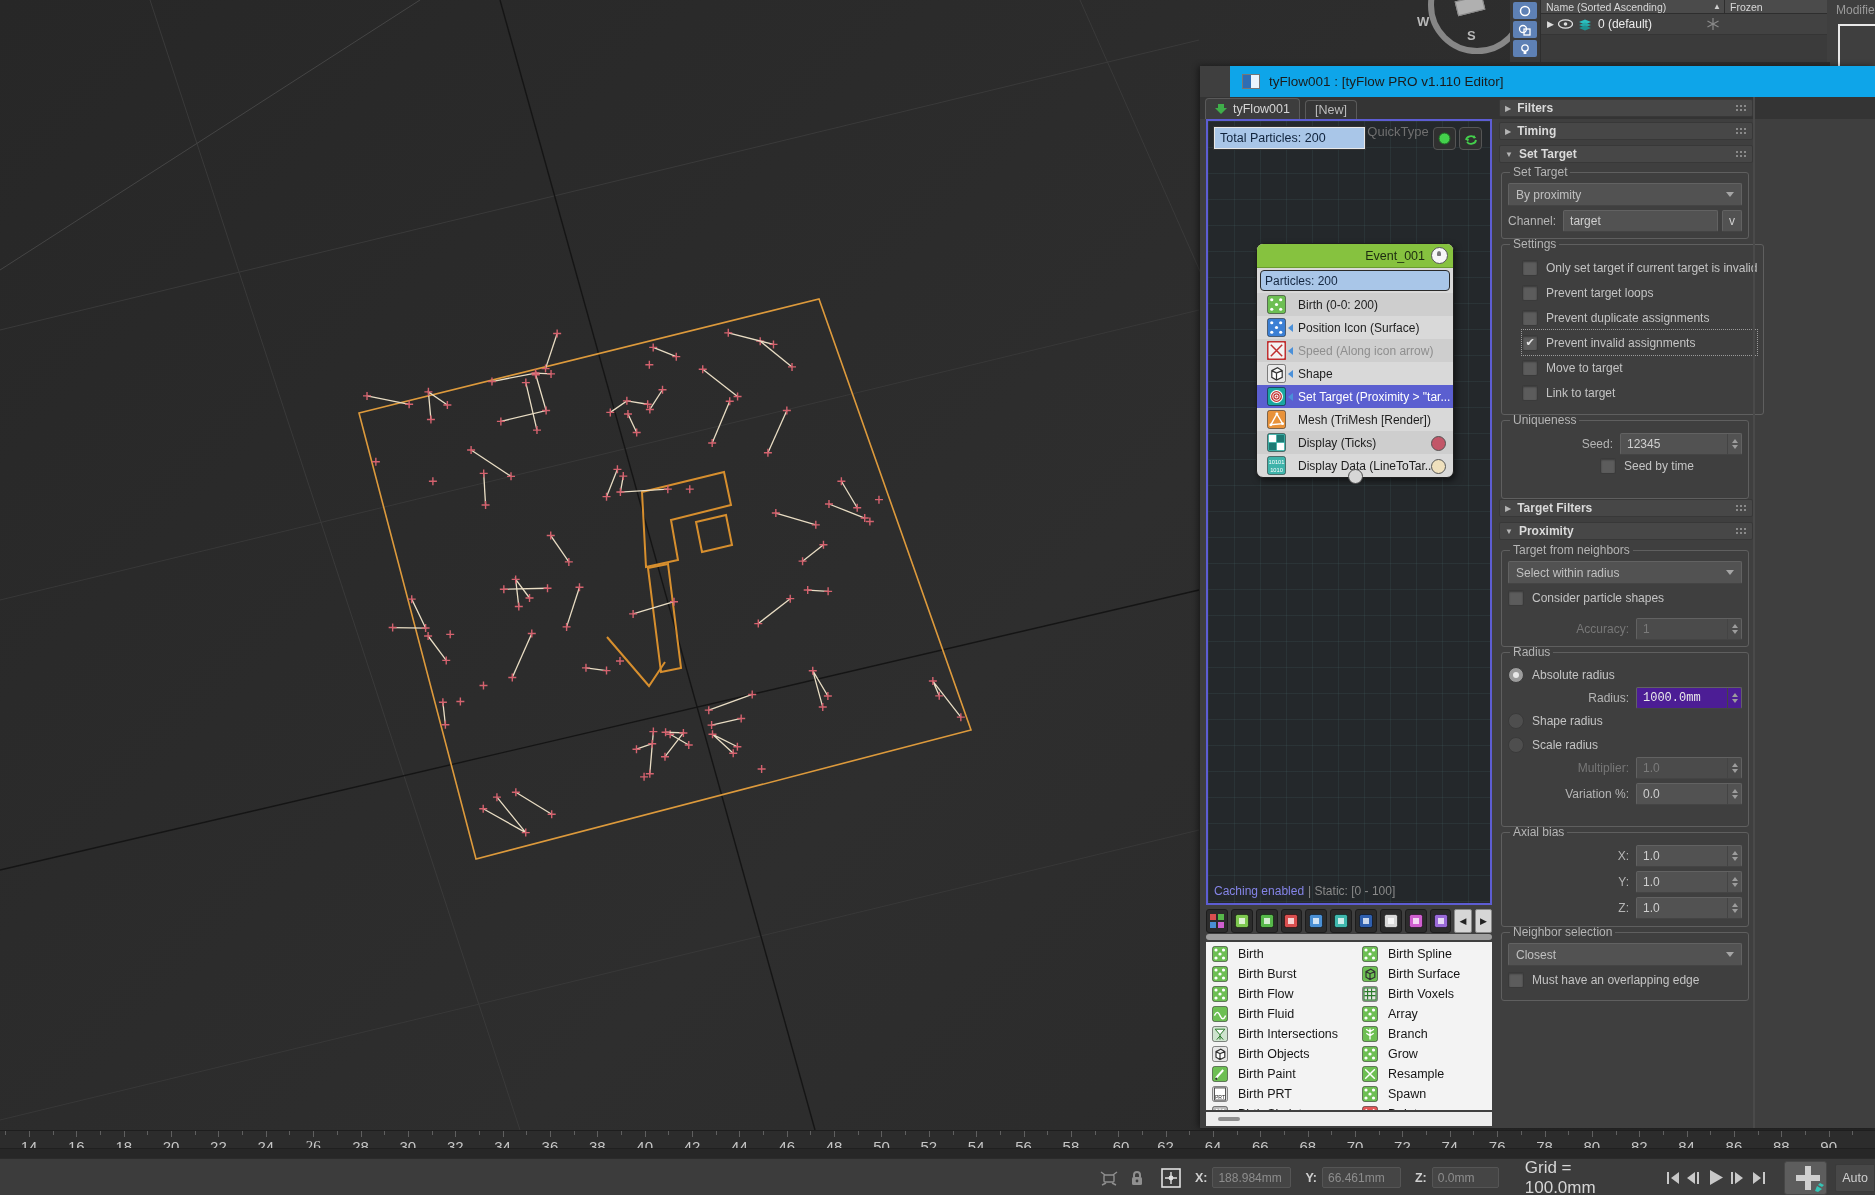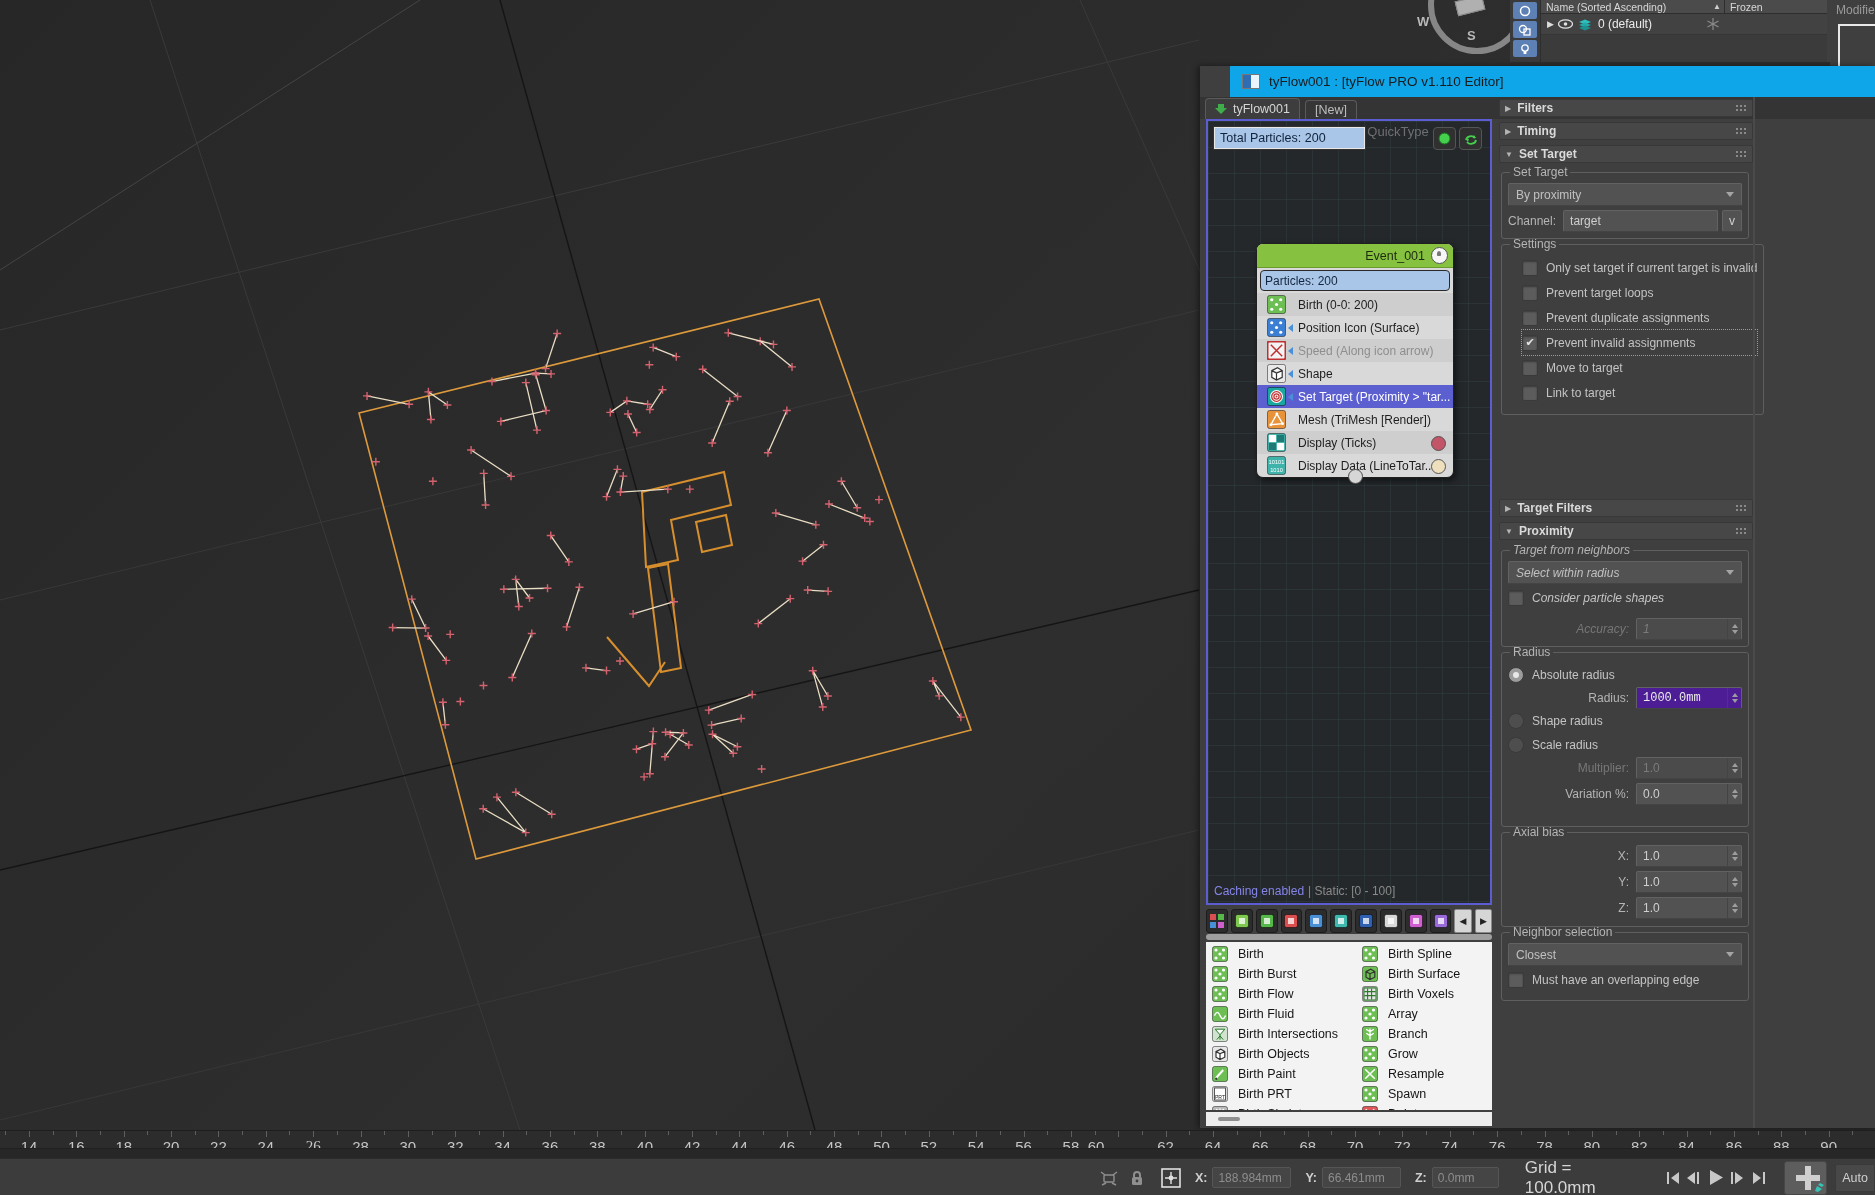--- a/index.html
+++ b/index.html
@@ -793,33 +793,50 @@
               <span class="box"></span>
               <span class="cl">Move to target</span>
             </div>
             <div class="chk" style="margin-left: 14px;">
               <span class="box"></span>
               <span class="cl">Link to target</span>
             </div>
           </div>
       </fieldset>
 
+      <fieldset class="grp" style="top:316px;height:74px;">
+        <legend>Uniqueness</legend>
+        <div class="frow" style="margin-top:2px;">
+          <span class="lab">Seed:</span>
+          <div class="field" style="width:120px;">
+              <span class="v">12345</span>
+              <span class="sp">
+                <i class="ar up"></i>
+                <i class="ar dn"></i>
+              </span>
+            </div>
+        </div>
+        <div class="chk" style="margin-left:92px;height:22px;">
+            <span class="box"></span>
+            <span class="cl">Seed by time</span>
+          </div>
+      </fieldset>
 
       <div class="rollout" style="top:402px;">
           <span class="arr">▶</span>
           <span>Target Filters</span>
           <span class="grip"></span>
         </div>
       <div class="rollout" style="top:425px;">
           <span class="arr">▼</span>
           <span>Proximity</span>
           <span class="grip"></span>
         </div>
 
-      <fieldset class="grp" style="top:446px;height:92px;font-style:italic;">
+      <fieldset class="grp" style="top:446px;height:92px;">
         <legend>Target from neighbors</legend>
         <div class="drop">
             <span>Select within radius</span>
             <span class="car"></span>
           </div>
         <div class="chk" style="height:24px;margin-top:2px;">
             <span class="box"></span>
             <span class="cl">Consider particle shapes</span>
           </div>
         <div class="frow dis" style="margin-top:8px;">
@@ -998,21 +1015,21 @@
       <div class="tick" style="left: 976.2px; height: 6px;"></div>
       <div class="tnum" style="left: 976.2px;">54</div>
       <div class="tick" style="left: 999.88px; height: 4px;"></div>
       <div class="tick" style="left: 1023.56px; height: 6px;"></div>
       <div class="tnum" style="left: 1023.56px;">56</div>
       <div class="tick" style="left: 1047.24px; height: 4px;"></div>
       <div class="tick" style="left: 1070.92px; height: 6px;"></div>
       <div class="tnum" style="left: 1070.92px;">58</div>
       <div class="tick" style="left: 1094.6px; height: 4px;"></div>
       <div class="tick" style="left: 1118.28px; height: 6px;"></div>
-      <div class="tnum" style="left: 1096px;">60</div>
+      <div class="tnum" style="left: 1121px;">60</div>
       <div class="tick" style="left: 1141.96px; height: 4px;"></div>
       <div class="tick" style="left: 1165.64px; height: 6px;"></div>
       <div class="tnum" style="left: 1165.64px;">62</div>
       <div class="tick" style="left: 1189.32px; height: 4px;"></div>
       <div class="tick" style="left: 1213px; height: 6px;"></div>
       <div class="tnum" style="left: 1213px;">64</div>
       <div class="tick" style="left: 1236.68px; height: 4px;"></div>
       <div class="tick" style="left: 1260.36px; height: 6px;"></div>
       <div class="tnum" style="left: 1260.36px;">66</div>
       <div class="tick" style="left: 1284.04px; height: 4px;"></div>

